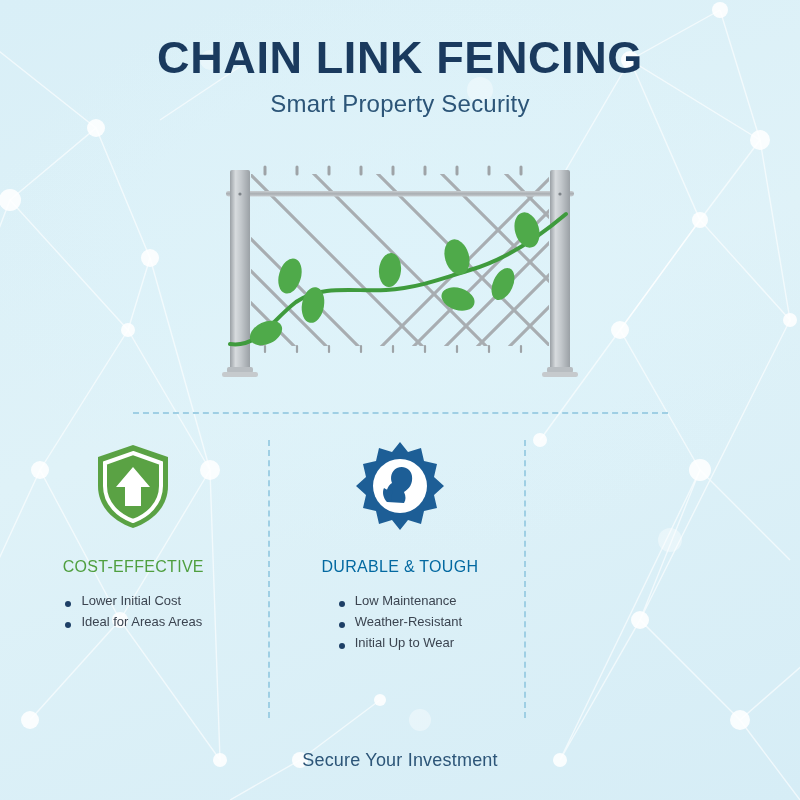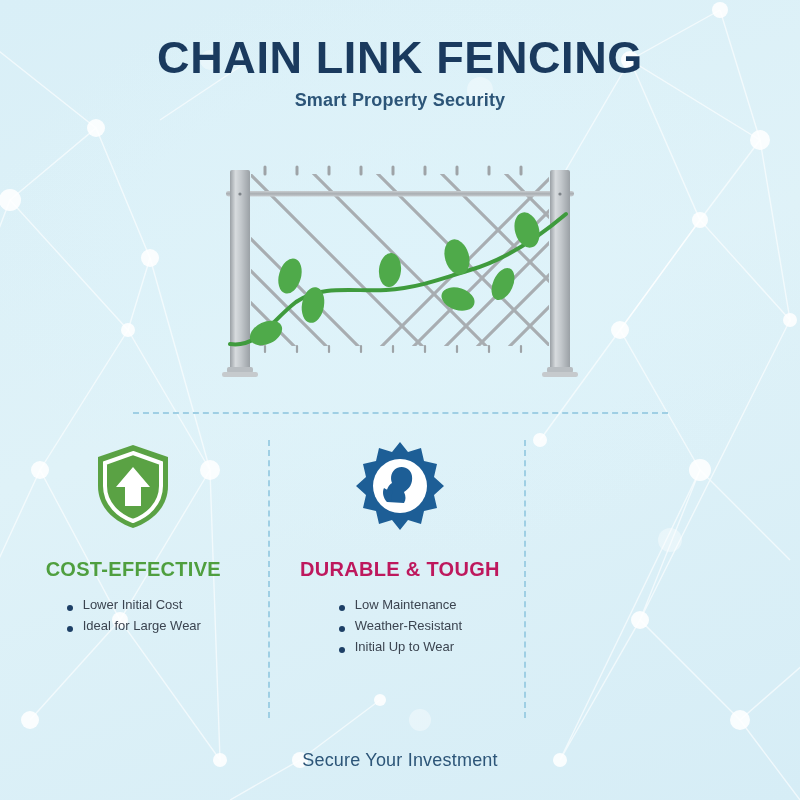--- a/index.html
+++ b/index.html
@@ -42,22 +42,22 @@
   .title {
     font-size: 45px;
     font-weight: 700;
     letter-spacing: 0.6px;
     color: #1a3a5e;
     line-height: 1.05;
     margin: 0;
   }
   .subtitle {
     margin-top: 9px;
-    font-size: 18px;
-    font-weight: 700;
+    font-size: 24px;
+    font-weight: 400;
     color: #2c5578;
     letter-spacing: 0.2px;
   }
 
   
   #fence-wrap {
     position: absolute;
     top: 162px;
     left: 218px;
     width: 364px;
@@ -98,29 +98,29 @@
     align-items: center;
   }
   .col-icon {
     height: 92px;
     display: flex;
     align-items: center;
     justify-content: center;
   }
   .col-heading {
     margin-top: 26px;
-    font-size: 20px;
-    font-weight: 700;
+    font-size: 16px;
+    font-weight: 400;
     letter-spacing: 0.3px;
     text-align: right;
     line-height: 1.12;
     max-width: 245px;
   }
   .col-heading.green  { color: #4f9f3f; }
-  .col-heading.blue   { color: #be185d; }
+  .col-heading.blue   { color: #0369a1; }
   .col-heading.orange { color: #ef7a34; }
 
   .col-list {
     list-style: none;
     margin: 14px 0 0 0;
     padding: 0;
     text-align: left;
   }
   .col-list li {
     position: relative;
@@ -296,21 +296,21 @@
       <div class="col-icon">
         <svg width="80" height="88" viewBox="0 0 80 88">
           <path d="M40 3 L75 15 L75 44 C75 66, 58 80, 40 86 C22 80, 5 66, 5 44 L5 15 Z" fill="#5aa244"></path>
           <path d="M40 11 L68 21 L68 44 C68 62, 54 74, 40 79 C26 74, 12 62, 12 44 L12 21 Z" fill="none" stroke="#ffffff" stroke-width="4"></path>
           <path d="M40 25 L57 45 L48 45 L48 64 L32 64 L32 45 L23 45 Z" fill="#ffffff"></path>
         </svg>
       </div>
       <div class="col-heading green">COST-EFFECTIVE</div>
       <ul class="col-list">
         <li>Lower Initial Cost</li>
-        <li>Ideal for Large Wear</li>
+        <li>Ideal for Areas Areas</li>
       </ul>
     </div>
 
     <div class="col">
       <div class="col-icon">
         <svg width="92" height="92" viewBox="0 0 92 92">
           <path d="M46 2 L54 12 L67 8 L70 21 L83 24 L80 37 L90 46 L80 55 L83 68 L70 71 L67 84 L54 80
                    L46 90 L38 80 L25 84 L22 71 L9 68 L12 55 L2 46 L12 37 L9 24 L22 21 L25 8 L38 12 Z" fill="#1d5e96"></path>
           <circle cx="46" cy="46" r="27" fill="#ffffff"></circle>
           <path d="M33 62 C31 53, 33 46, 38 43 C36 38, 37 31, 43 28 C50 25, 57 29, 58 36

